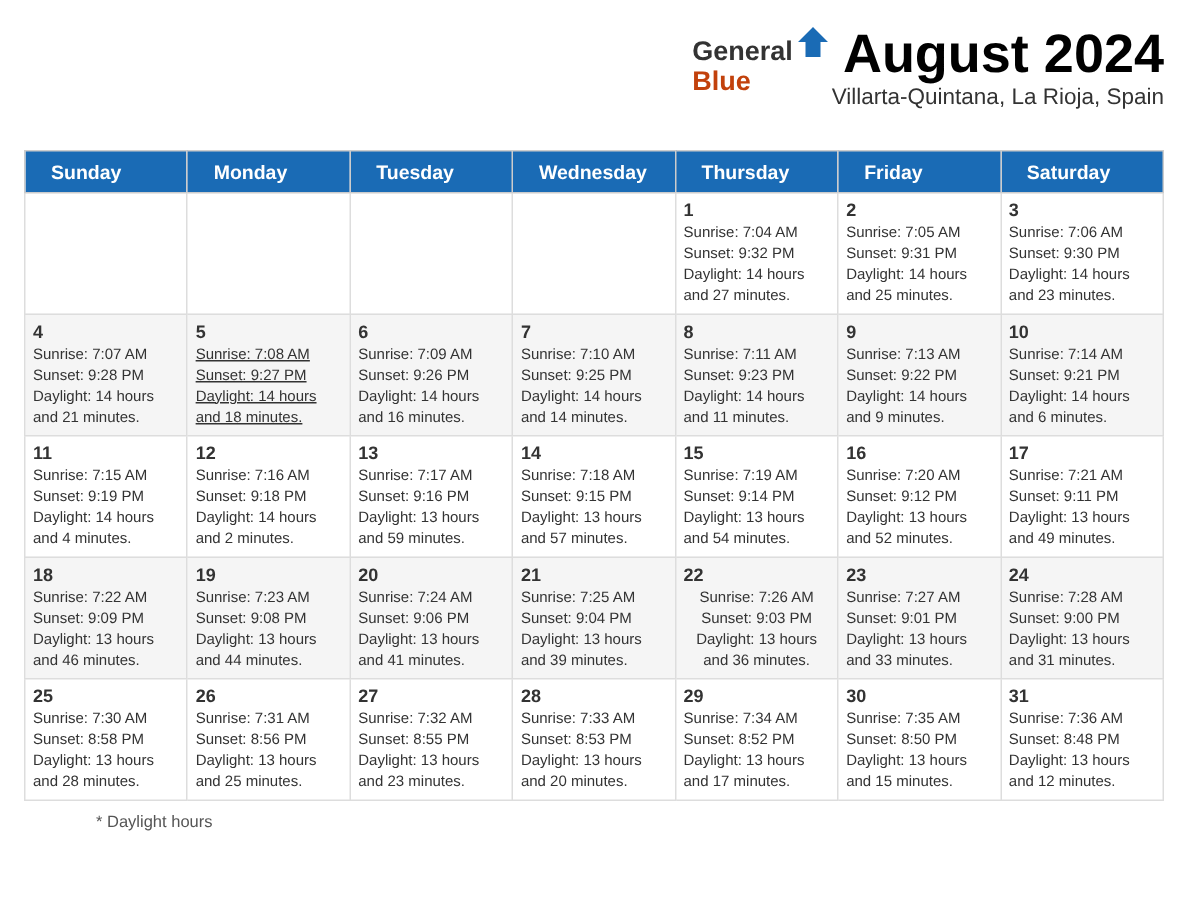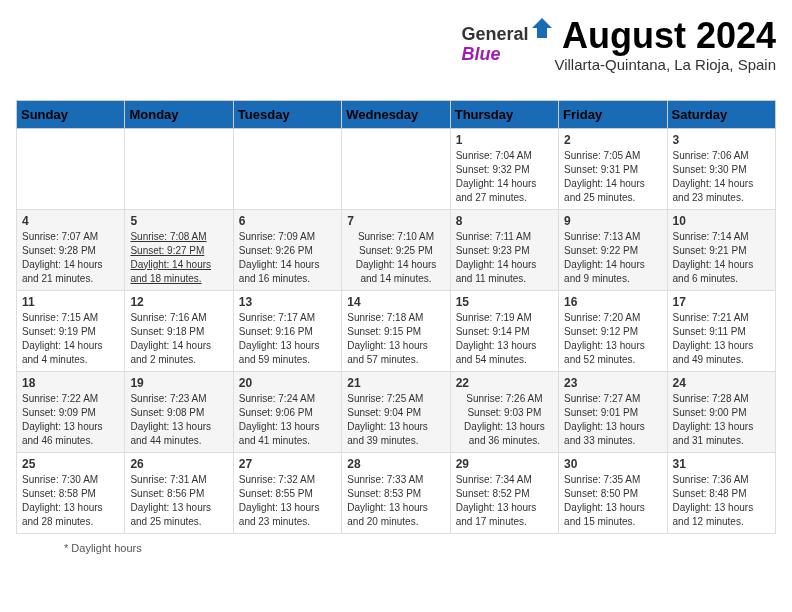--- a/index.html
+++ b/index.html
@@ -19,21 +19,21 @@
     .logo {
       display: flex;
       align-items: center;
     }
     .logo-text {
       font-size: 18px;
       font-weight: bold;
       line-height: 1.1;
     }
     .logo-general { color: #333; }
-    .logo-blue { color: #a21caf; font-style: italic; }
+    .logo-blue { color: #c2410c; }
     .logo-icon {
       width: 24px;
       height: 24px;
       margin-left: 2px;
     }
     .title-area {
       text-align: right;
     }
     .month-title {
       font-size: 36px;
@@ -45,22 +45,22 @@
       font-size: 15px;
       color: #333;
     }
     .calendar-table {
       width: 100%;
       border-collapse: collapse;
       font-size: 11px;
     }
     .calendar-table th {
       background-color: #1a6bb5;
-      color: #000000;
-      padding: 6px 4px;
+      color: #ffffff;
+      padding: 6px 17px;
       text-align: left;
       font-size: 13px;
       font-weight: bold;
       border: 1px solid #ccc;
     }
     .calendar-table td {
       vertical-align: top;
       padding: 4px 5px;
       border: 1px solid #ddd;
       width: calc(100% / 7);
@@ -164,21 +164,21 @@
 Daylight: 14 hours and 18 minutes.</div>
         </td>
         <td>
           <div class="day-number">6</div>
           <div class="day-info" style="white-space: pre-line;">Sunrise: 7:09 AM
 Sunset: 9:26 PM
 Daylight: 14 hours and 16 minutes.</div>
         </td>
         <td>
           <div class="day-number">7</div>
-          <div class="day-info" style="white-space: pre-line; text-align: center;">Sunrise: 7:10 AM
+          <div class="day-info" style="white-space: pre-line;">Sunrise: 7:10 AM
 Sunset: 9:25 PM
 Daylight: 14 hours and 14 minutes.</div>
         </td>
         <td>
           <div class="day-number">8</div>
           <div class="day-info" style="white-space: pre-line;">Sunrise: 7:11 AM
 Sunset: 9:23 PM
 Daylight: 14 hours and 11 minutes.</div>
         </td>
         <td>

